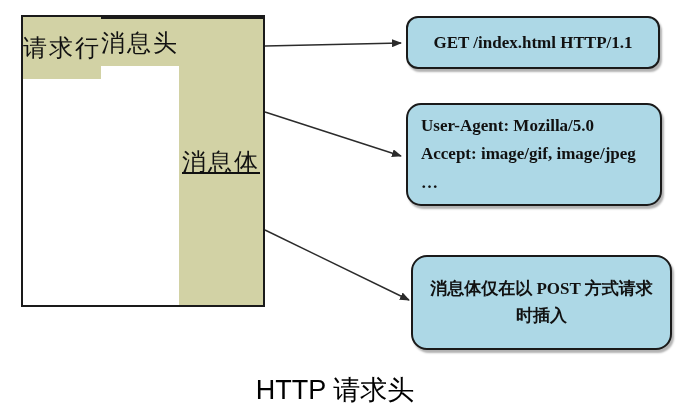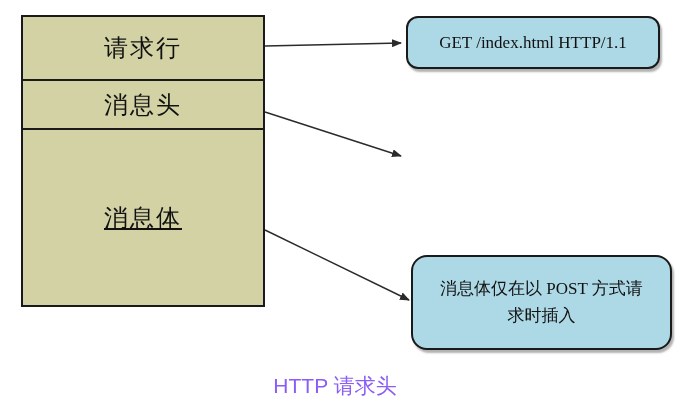--- a/index.html
+++ b/index.html
@@ -35,21 +35,21 @@
   
   .stack {
     position: absolute;
     left: 21px;
     top: 15px;
     width: 244px;
     height: 292px;
     border: 2px solid var(--border, #000000);
     box-sizing: border-box;
     display: flex;
-    flex-direction: column;
+    flex-direction: row;
   }
   .stack-row {
     background: var(--olive, #D2D2A5);
     display: flex;
     align-items: center;
     justify-content: center;
     box-sizing: border-box;
   }
   .stack-row + .stack-row {
     border-top: 2px solid var(--border, #000000);
@@ -72,20 +72,21 @@
     position: absolute;
     background: var(--blue, #ADD8E6);
     border: 2px solid var(--border, #1a1a1a);
     box-sizing: border-box;
     box-shadow: 2px 3px 2px rgba(0,0,0,0.30);
     font-family: "Liberation Serif", serif;
     font-size: 17px;
     display: flex;
     flex-direction: column;
     justify-content: center;
+    font-weight: bold;
   }
   .callout.request-line {
     left: 406px; top: 16px;
     width: 254px; height: 53px;
     border-radius: 12px;
     align-items: center;
     text-align: center;
   }
   .callout.headers {
     left: 406px; top: 103px;
@@ -94,35 +95,35 @@
     padding-left: 13px;
     padding-right: 6px;
     line-height: 1.65;
     align-items: flex-start;
     text-align: left;
   }
   .callout.body-note {
     left: 411px; top: 255px;
     width: 261px; height: 95px;
     border-radius: 16px;
-    padding: 0 24px;
+    padding: 0 16px;
     align-items: center;
     text-align: center;
     line-height: 1.55;
   }
 
   
   .caption {
     position: absolute;
     left: 210px;
     top: 372px;
     width: 250px;
     text-align: center;
-    font-size: 21px;
-    color: #8b5cf6;
+    font-size: 27px;
+    color: #000000;
   }
 </style>
 </head>
 <body>
 
 <div class="canvas">
 
   <svg class="arrows" viewBox="0 0 686 414">
     <defs>
       <marker id="ah" markerWidth="10" markerHeight="8" refX="9" refY="4" orient="auto" markerUnits="userSpaceOnUse">
@@ -143,20 +144,25 @@
     </div>
     <div class="stack-row r4">
       <span class="stack-label">消息体</span>
     </div>
   </div>
 
   <div class="callout request-line">
     <span>GET /index.html HTTP/1.1</span>
   </div>
 
+  <div class="callout headers">
+    <span>User-Agent: Mozilla/5.0</span>
+    <span>Accept: image/gif, image/jpeg</span>
+    <span>…</span>
+  </div>
 
   <div class="callout body-note">
     <span>消息体仅在以 POST 方式请求时插入</span>
   </div>
 
   <div class="caption">HTTP 请求头</div>
 
 </div>
 
 </body></html>

